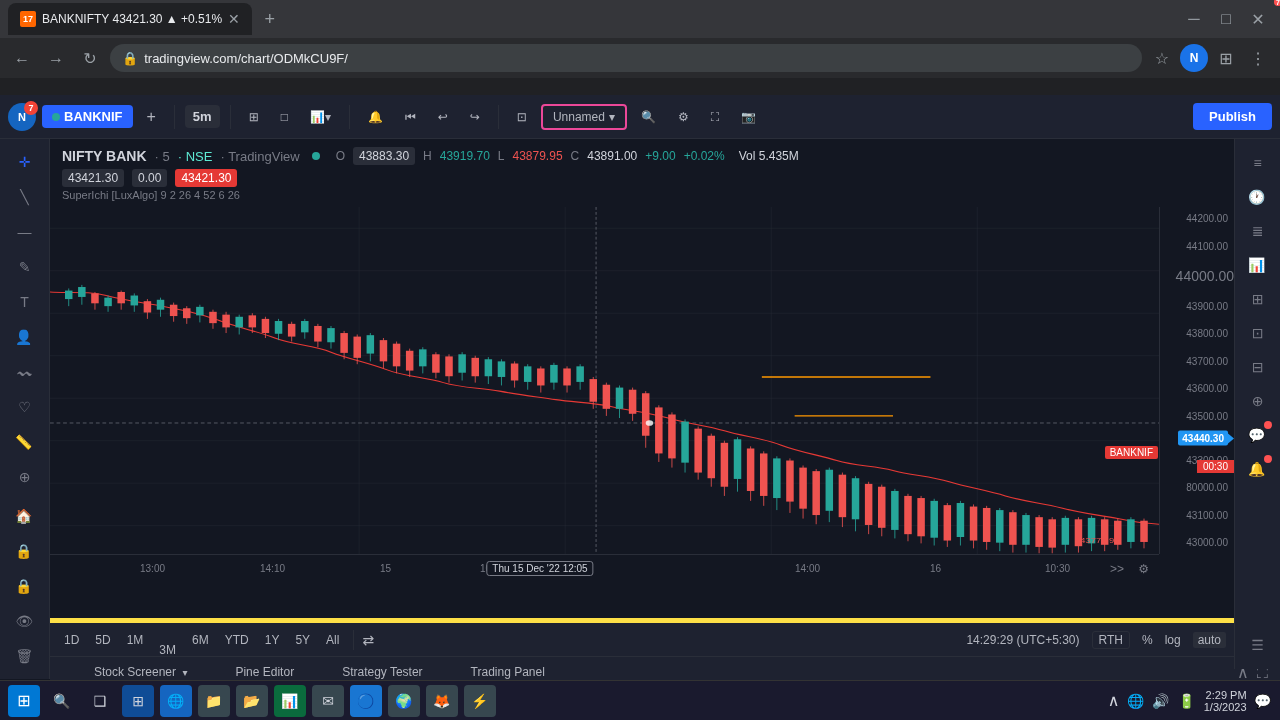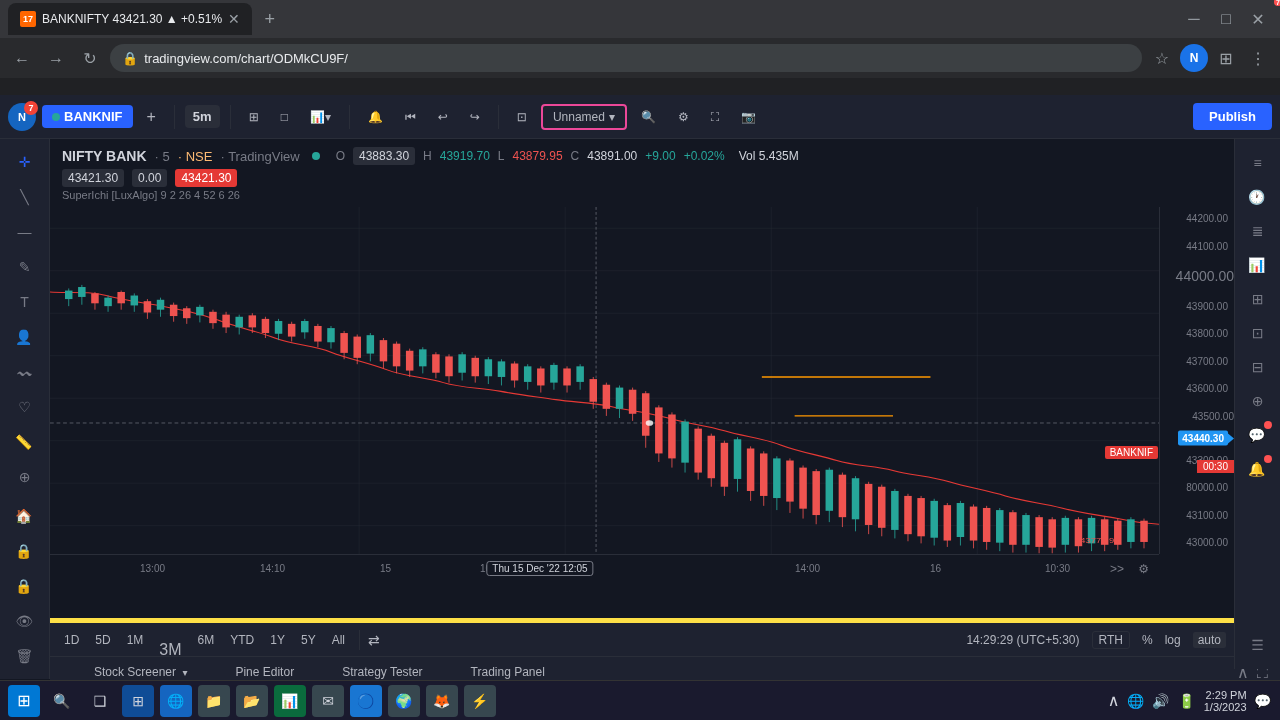--- a/index.html
+++ b/index.html
@@ -196,21 +196,21 @@
     <span class="right-badge"></span>
   </div>
   <div style="margin-top:auto;" class="right-icon">☰</div>
 </div>
 
 <div class="chart-area">
 
   <div class="chart-header">
     <span class="symbol-title">NIFTY BANK</span>
     <span style="color:#787b86; font-size:13px;"> · <span>5</span></span>
-    <span style="color:#fdba74; font-size:13px;"> · <span>NSE</span></span>
+    <span style="color:#5eead4; font-size:13px;"> · <span>NSE</span></span>
     <span style="color:#787b86; font-size:13px;"> · <span>TradingView</span></span>
     <div class="green-dot" style="margin-left:4px;"></div>
     <span style="margin-left:8px; color:#787b86; font-size:12px;">O</span>
     <span class="price-box">43883.30</span>
     <span style="color:#787b86; font-size:12px;">H</span>
     <span style="color:#26a69a; font-size:12px;">43919.70</span>
     <span style="color:#787b86; font-size:12px;">L</span>
     <span style="color:#ef5350; font-size:12px;">43879.95</span>
     <span style="color:#787b86; font-size:12px;">C</span>
     <span style="color:#d1d4dc; font-size:12px;">43891.00</span>
@@ -512,21 +512,21 @@
   </svg>
 
   <div style="position:absolute; right:0; top:68px; width:75px; bottom:28px; border-left:1px solid #2a2e39; display:flex; flex-direction:column; justify-content:space-between; padding: 6px 0;">
     <div style="font-size:10px; color:#787b86; text-align:right; padding-right:6px;">44200.00</div>
     <div style="font-size:10px; color:#787b86; text-align:right; padding-right:6px;">44100.00</div>
     <div style="font-size:14px; color:#787b86; text-align:right; ">44000.00</div>
     <div style="font-size:10px; color:#787b86; text-align:right; padding-right:6px;">43900.00</div>
     <div style="font-size:10px; color:#787b86; text-align:right; padding-right:6px;">43800.00</div>
     <div style="font-size:10px; color:#787b86; text-align:right; padding-right:6px;">43700.00</div>
     <div style="font-size:10px; color:#787b86; text-align:right; padding-right:6px;">43600.00</div>
-    <div style="font-size:10px; color:#787b86; text-align:right; ">43500.00</div>
+    <div style="font-size:10px; color:#787b86; text-align:right; padding-right:6px;">43500.00</div>
     <div style="font-size:10px; color:#787b86; text-align:right; padding-right:6px; position:relative;">
       <div style="display:flex; align-items:center; position:absolute; right:0; transform:translateY(-50%);">
         <div style="background:#2196f3; border-radius:2px; padding:2px 4px; font-size:10px; color:white; font-weight:bold; white-space:nowrap;">43440.30</div>
         <div style="width:0;height:0;border-top:5px solid transparent;border-bottom:5px solid transparent;border-left:6px solid #2196f3;"></div>
       </div>
     </div>
     <div style="font-size:10px; color:#787b86; text-align:right; padding-right:6px;">43300.00</div>
     <div style="font-size:10px; color:#787b86; text-align:right; padding-right:6px;">80000.00</div>
     <div style="font-size:10px; color:#787b86; text-align:right; padding-right:6px;">43100.00</div>
     <div style="font-size:10px; color:#787b86; text-align:right; padding-right:6px;">43000.00</div>
@@ -550,21 +550,21 @@
     <span style="position:absolute; left:995px; font-size:10px; color:#787b86;">10:30</span>
     <span style="position:absolute; right:10px; font-size:12px; color:#787b86; cursor:pointer;">⚙</span>
     <span style="position:absolute; right:35px; font-size:12px; color:#787b86; cursor:pointer;">&gt;&gt;</span>
   </div>
 </div>
 
 <div style="position:absolute; left:50px; right:46px; bottom:64px; height:38px; background:#1e2230; border-top:5px solid #fde047; display:flex; align-items:center; padding:0 8px; gap:4px; z-index:5;">
   <span style="font-size:12px; color:#b2b5be; cursor:pointer; padding:2px 6px; border-radius:3px;">1D</span>
   <span style="font-size:12px; color:#b2b5be; cursor:pointer; padding:2px 6px; border-radius:3px;">5D</span>
   <span style="font-size:12px; color:#b2b5be; cursor:pointer; padding:2px 6px; border-radius:3px;">1M</span>
-  <span style="font-size:16px; color:#b2b5be; cursor:pointer; padding:2px 6px; border-radius:3px;margin-top:20px;">3M</span>
+  <span style="font-size:12px; color:#b2b5be; cursor:pointer; padding:2px 6px; border-radius:3px;margin-top:20px;">3M</span>
   <span style="font-size:12px; color:#b2b5be; cursor:pointer; padding:2px 6px; border-radius:3px;">6M</span>
   <span style="font-size:12px; color:#b2b5be; cursor:pointer; padding:2px 6px; border-radius:3px;">YTD</span>
   <span style="font-size:12px; color:#b2b5be; cursor:pointer; padding:2px 6px; border-radius:3px;">1Y</span>
   <span style="font-size:12px; color:#b2b5be; cursor:pointer; padding:2px 6px; border-radius:3px;">5Y</span>
   <span style="font-size:12px; color:#b2b5be; cursor:pointer; padding:2px 6px; border-radius:3px;">All</span>
   <div style="width:1px; height:20px; background:#2a2e39; margin:0 4px;"></div>
   <span style="font-size:14px; color:#b2b5be; cursor:pointer;">⇄</span>
   <div style="margin-left:auto; display:flex; align-items:center; gap:12px;">
     <span style="font-size:12px; color:#b2b5be;">14:29:29 (UTC+5:30)</span>
     <span style="font-size:12px; color:#b2b5be; cursor:pointer; padding:1px 6px; border-radius:3px; border:1px solid #2a2e39;">RTH</span>

